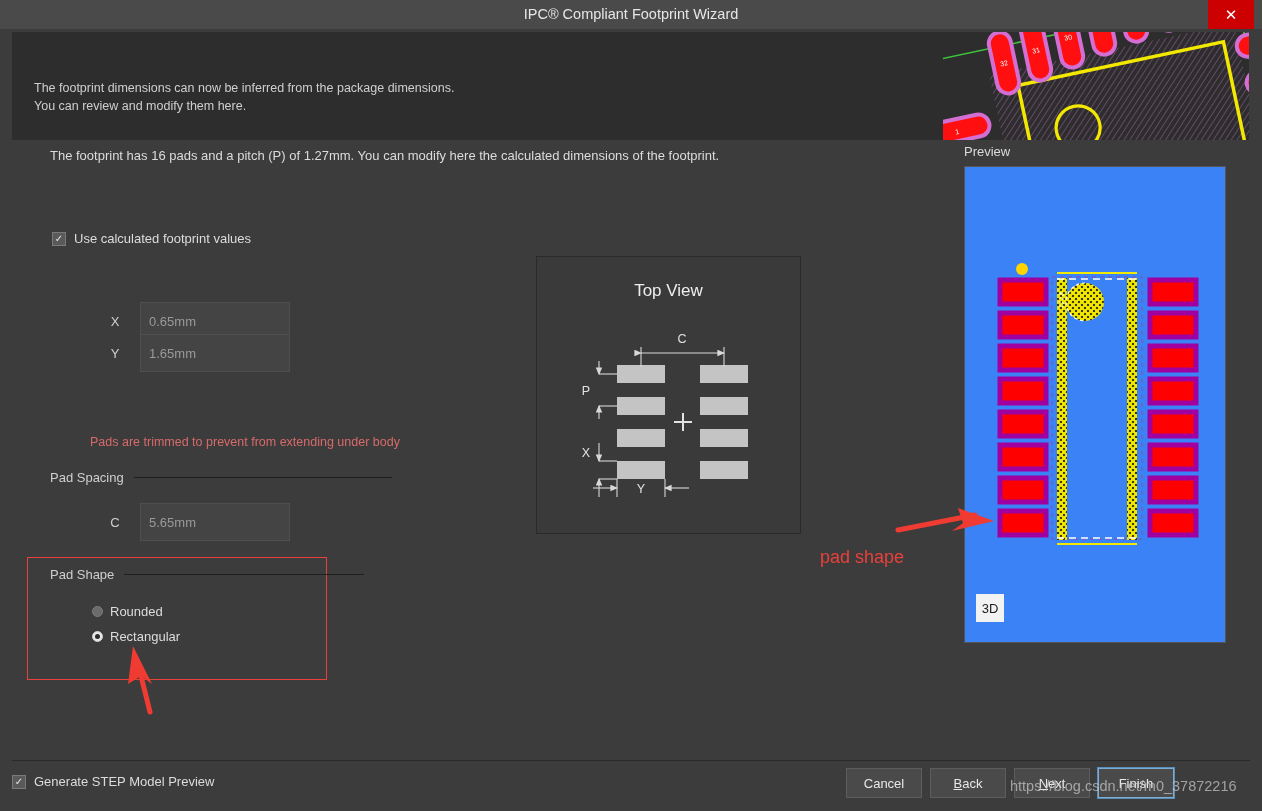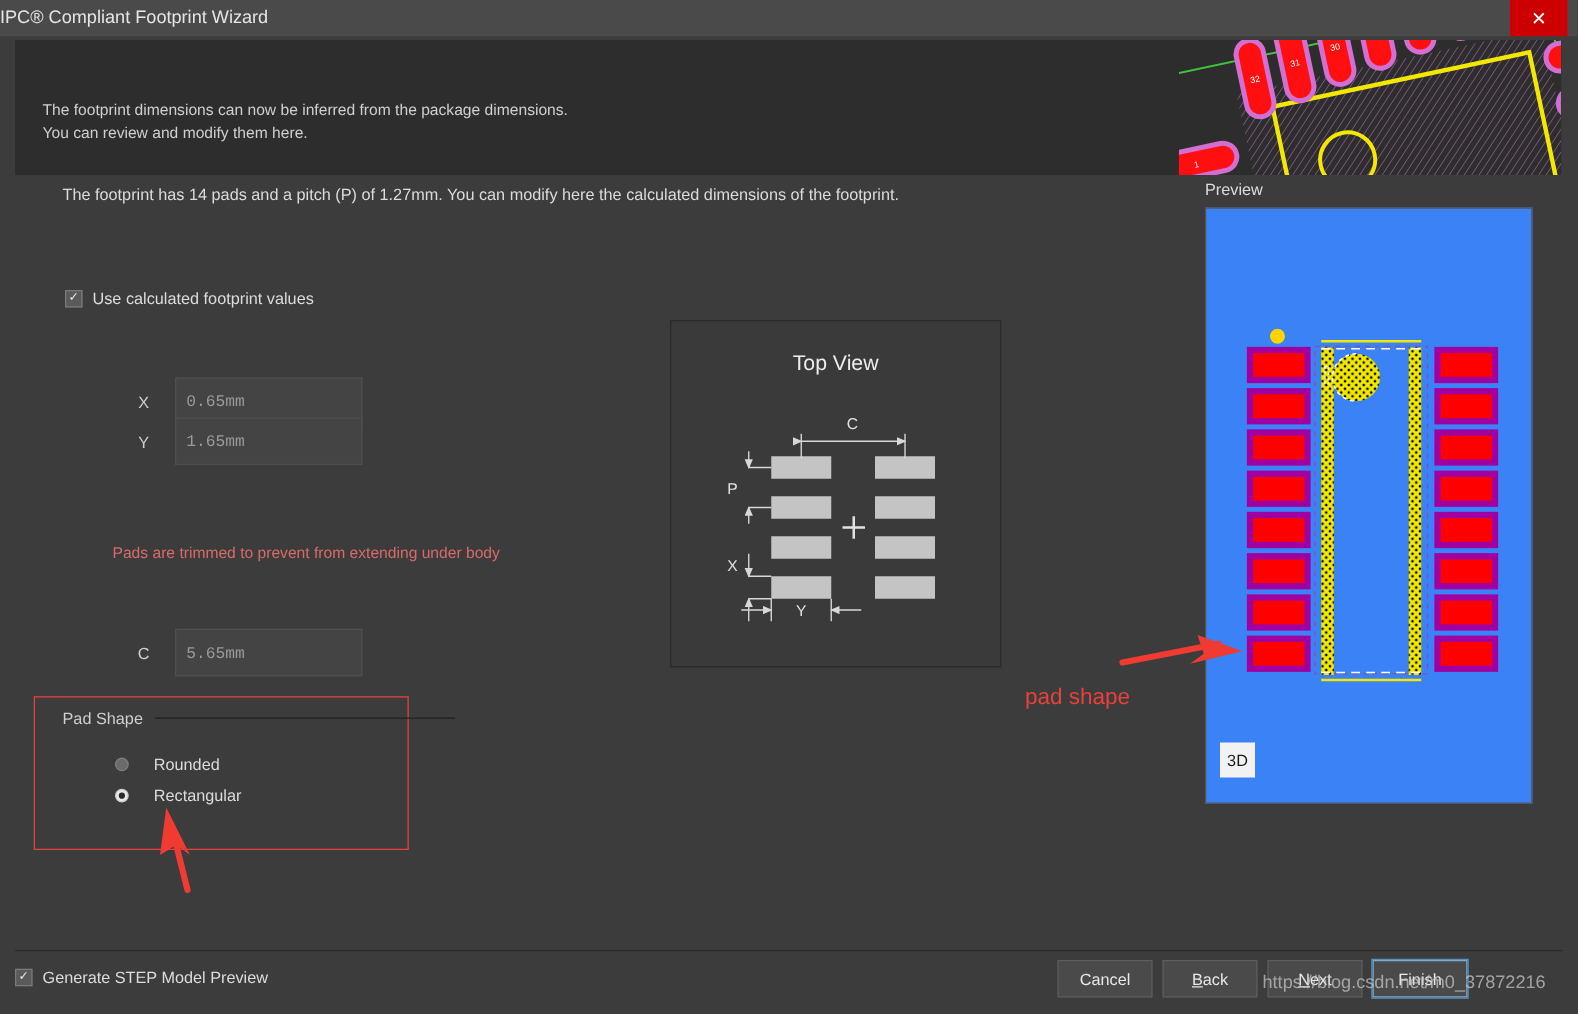--- a/index.html
+++ b/index.html
@@ -12,21 +12,21 @@
   }
   .app{position:relative;width:1262px;height:811px;}
 
   
   .titlebar{
     position:absolute;left:0;top:0;width:1262px;height:29px;
     background:#4a4a4a;
   }
   .titlebar .title{
     position:absolute;left:0;top:0;width:1262px;height:29px;
-    line-height:29px;font-size:14.5px;color:#e6e6e6;
+    line-height:29px;text-align:center;font-size:14.5px;color:#e6e6e6;
   }
   .close-btn{
     position:absolute;right:8px;top:0;width:46px;height:29px;
     background:#cc0000;color:#fff;font-size:15px;
     display:flex;align-items:center;justify-content:center;cursor:pointer;
   }
 
   
   .header{
     position:absolute;left:12px;top:32px;width:1237px;height:108px;
@@ -58,34 +58,34 @@
 
   .seprow{position:absolute;display:flex;align-items:center;gap:10px;}
   .sep-label{font-size:13px;color:#cfcfcf;white-space:nowrap;}
   .sep-line{height:1px;background:#1f1f1f;flex:1;}
 
   .field{position:absolute;display:flex;align-items:center;}
   .field .fname{width:50px;text-align:center;font-size:13px;color:#cfcfcf;}
   .field .finput{
     width:150px;height:38px;background:#444444;border:1px solid #4f4f4f;
     color:#9a9a9a;font-size:13px;padding:16px 8px;box-sizing:border-box;
-    font-family:Liberation Mono, monospace;
+    font-family:Liberation Sans, sans-serif;
     display:flex;align-items:center;
   }
 
   .warn{
     position:absolute;font-size:12.5px;color:#d86a6a;
   }
 
   
   .padshape-box{
     position:absolute;left:27px;top:557px;width:300px;height:123px;
     border:1.5px solid #e8413c;box-sizing:border-box;
   }
-  .radio-row{position:absolute;display:flex;align-items:center;gap:20px;}
+  .radio-row{position:absolute;display:flex;align-items:center;gap:7px;}
   .radio{
     width:11px;height:11px;border-radius:50%;
     background:#6b6b6b;border:1px solid #7d7d7d;
     display:inline-flex;align-items:center;justify-content:center;box-sizing:border-box;
   }
   .radio.on{background:#e9e9e9;border-color:#cdcdcd;}
   .radio.on::after{content:"";width:5px;height:5px;border-radius:50%;background:#2b2b2b;}
   .radio-label{font-size:13px;color:#dcdcdc;}
 
   
@@ -198,39 +198,43 @@
             <text x="205" y="-8">28</text>
             <text x="239" y="-12">27</text>
             <text x="273" y="-16">26</text>
             <text x="9" y="73">1</text>
           </g>
         </g>
       </svg>
     </div>
   </div>
 
-  <div class="intro">The footprint has 14 pads and a pitch (P) of 1.27mm. You can modify here the calculated dimensions of the footprint.</div>
+  <div class="intro">The footprint has 16 pads and a pitch (P) of 1.27mm. You can modify here the calculated dimensions of the footprint.</div>
 
   <div class="chk-row" style="left:52px;top:231px;">
     <span class="chk">✓</span>
     <span class="chk-label">Use calculated footprint values</span>
   </div>
 
 
   <div class="field" style="left:90px;top:302px;">
     <span class="fname">X</span>
     <span class="finput">0.65mm</span>
   </div>
   <div class="field" style="left:90px;top:334px;">
     <span class="fname">Y</span>
     <span class="finput">1.65mm</span>
   </div>
 
   <div class="warn" style="left:90px;top:435px;">Pads are trimmed to prevent from extending under body</div>
 
+  <div class="seprow" style="left:50px;top:470px;width:342px;">
+    <span class="sep-label">Pad Spacing</span>
+    <span class="sep-line"></span>
+  </div>
 
   <div class="field" style="left:90px;top:503px;">
     <span class="fname">C</span>
     <span class="finput">5.65mm</span>
   </div>
 
   <div class="padshape-box"></div>
 
   <div class="seprow" style="left:50px;top:567px;width:314px;">
     <span class="sep-label">Pad Shape</span>

